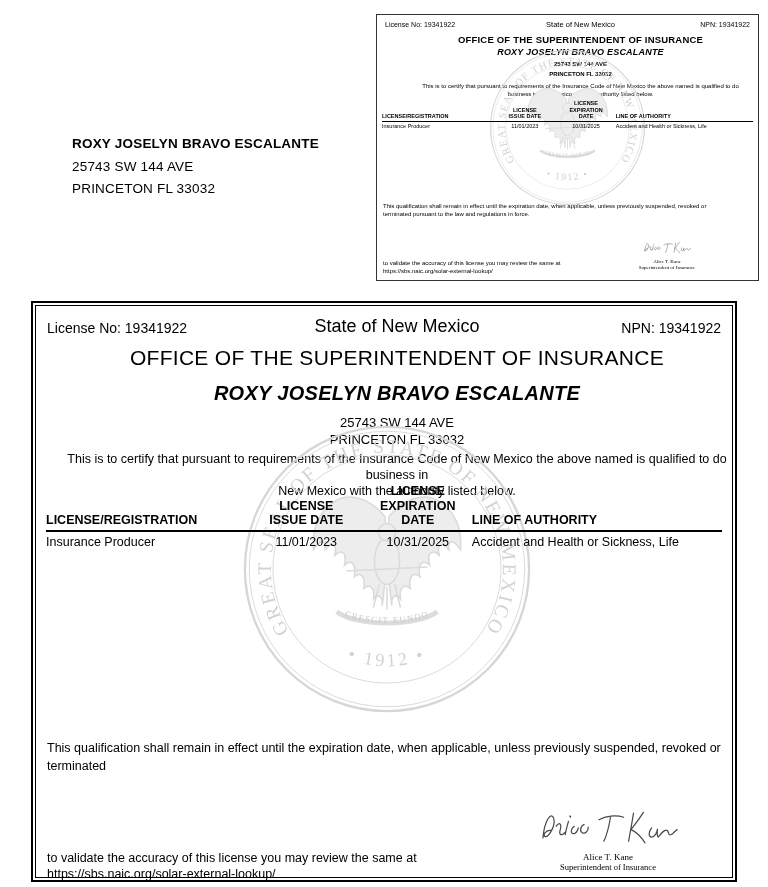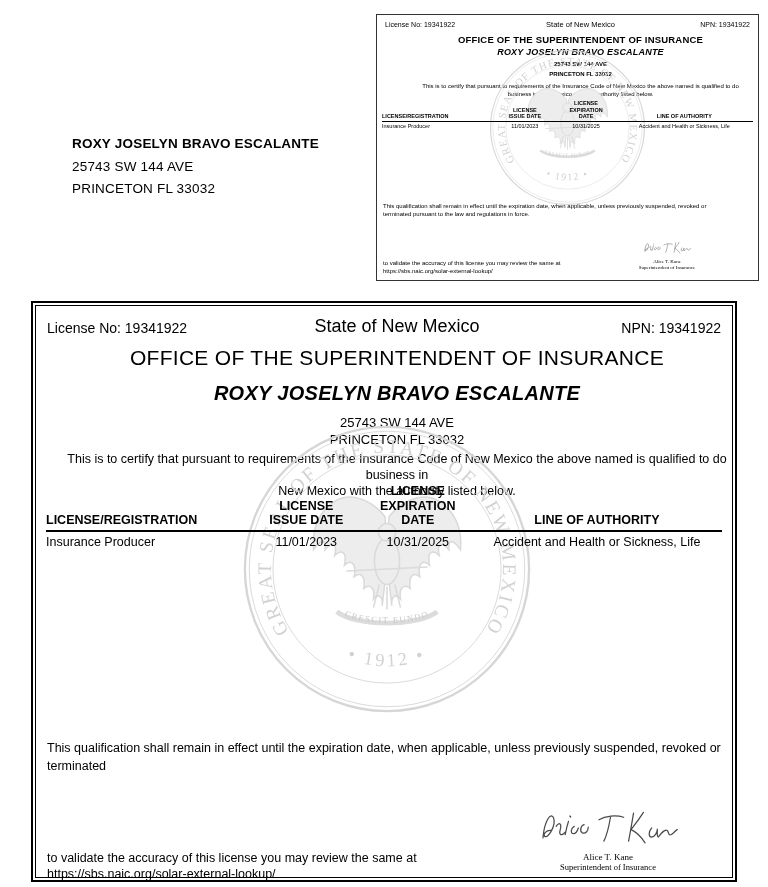--- a/index.html
+++ b/index.html
@@ -56,21 +56,21 @@
   #cert-large .lc-sig{left:475px;top:500px;width:200px;text-align:center;}
   #cert-large .lc-sig svg{width:140px;height:45px;}
   #cert-large .sig-nm{font-size:9px;line-height:10px;font-family:"Liberation Serif",serif;}
   #cert-large .sig-tl{font-size:8.5px;line-height:10px;font-family:"Liberation Serif",serif;}
   #cert-large .seal{left:209px;top:121px;width:290px;height:290px;}
 
   
   .c1{width:30%;text-align:left;}
   .c2{width:17%;text-align:center;}
   .c3{width:16%;text-align:center;}
-  .c4{width:37%;text-align:center;}
+  .c4{width:37%;}
 
   .seal{pointer-events:none;}
   #symbol-store{position:absolute;width:0;height:0;overflow:hidden;}
 </style>
 </head>
 <body>
 
 <svg id="symbol-store" aria-hidden="true">
   <defs>
     <symbol id="nm-seal" viewBox="0 0 300 300">

